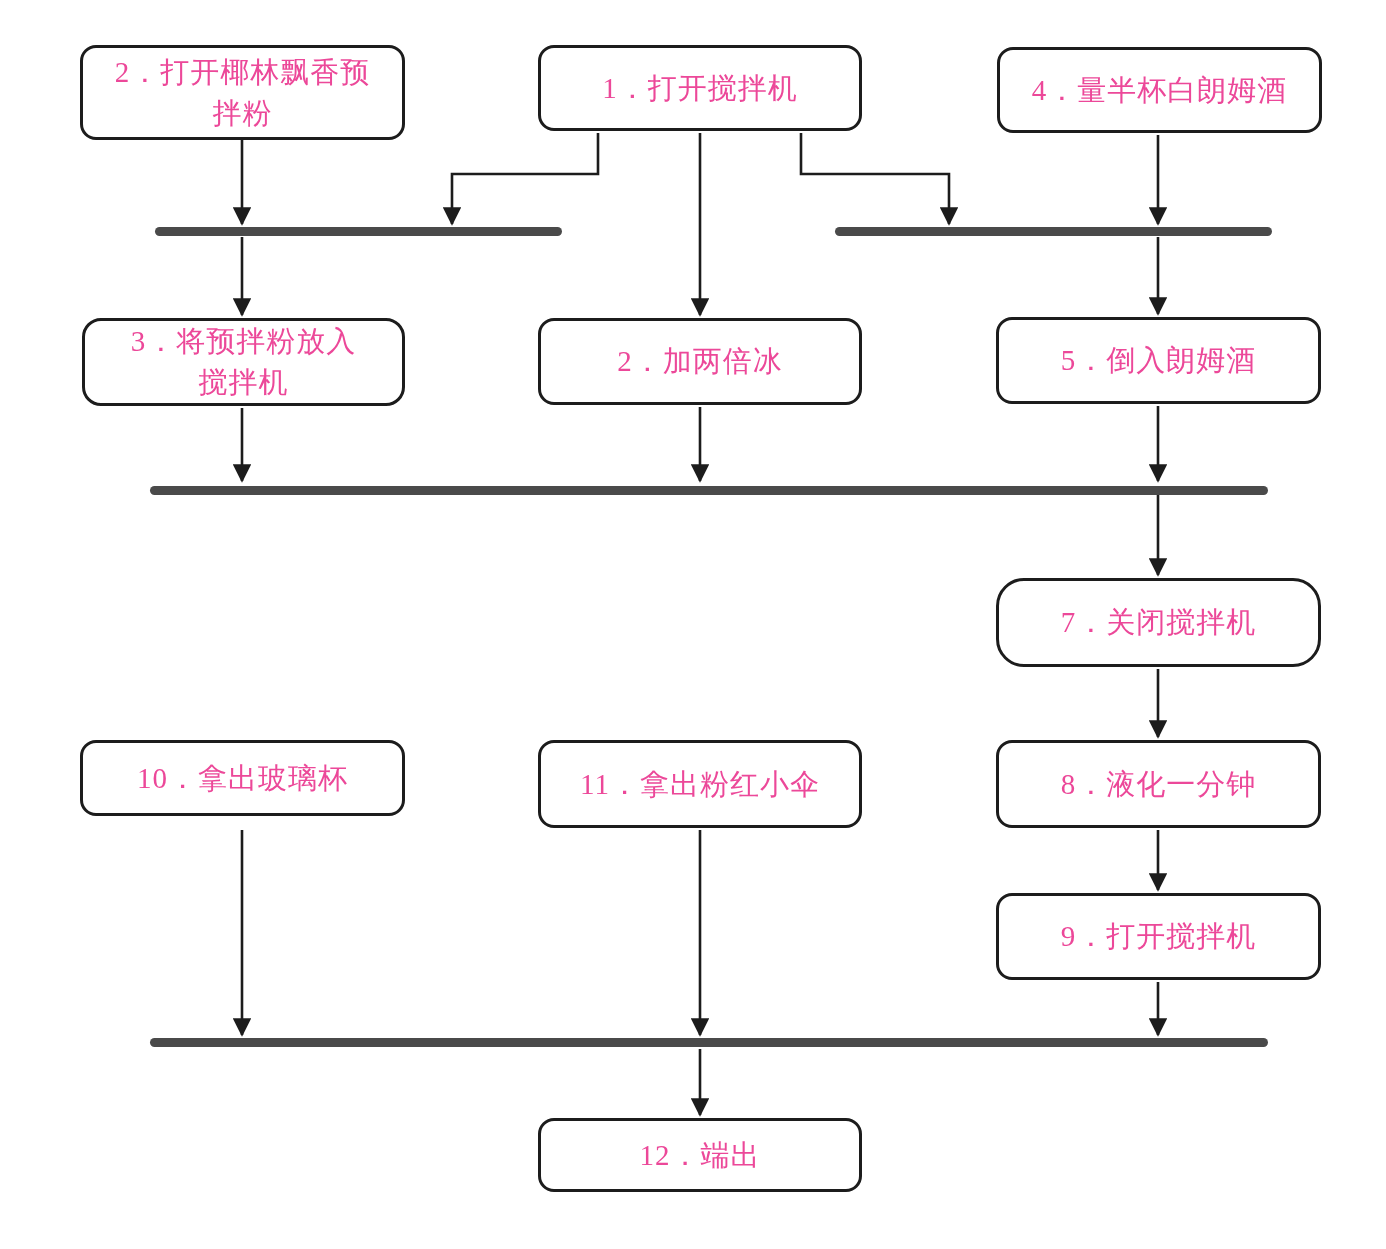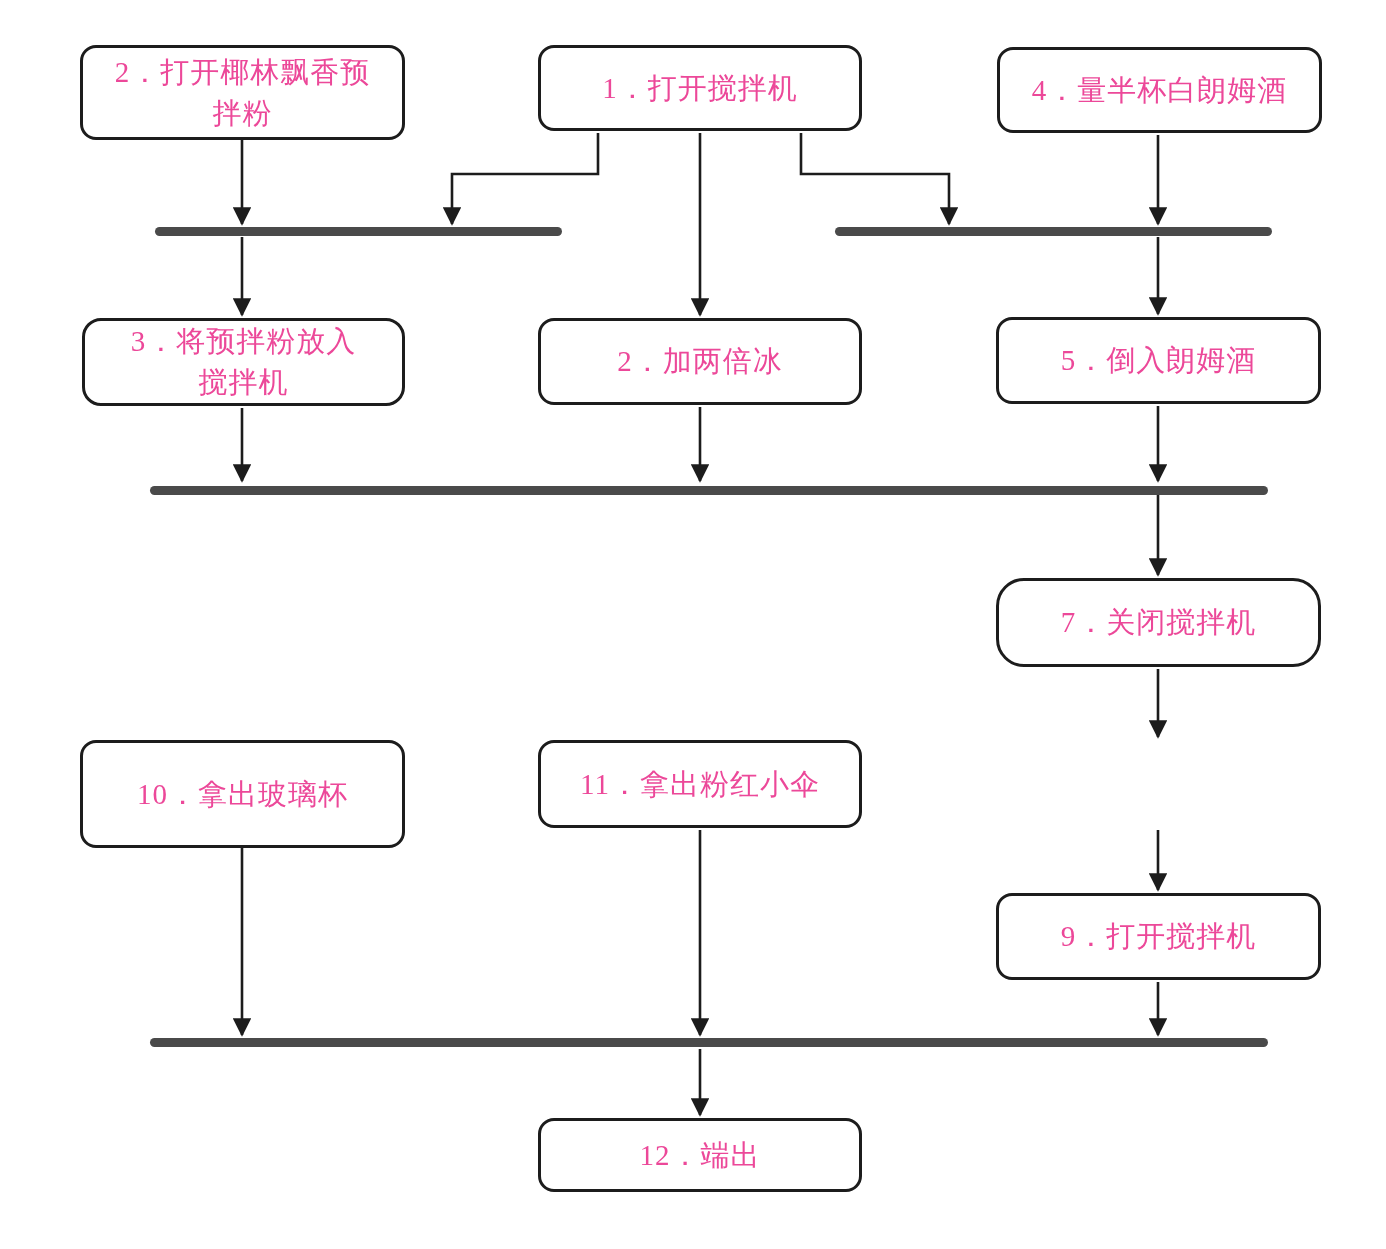--- a/index.html
+++ b/index.html
@@ -95,24 +95,27 @@
   </div>
   <div class="node" style="left:996px; top:317px; width:325px; height:87px;border-radius:16px;">
     <span>5．倒入朗姆酒</span>
   </div>
   <div class="node" style="left:538px; top:318px; width:324px; height:87px;">
     <span>2．加两倍冰</span>
   </div>
   <div class="node" style="left:996px; top:578px; width:325px; height:89px;border-radius:28px;">
     <span>7．关闭搅拌机</span>
   </div>
+  <div class="node" style="left:996px; top:740px; width:325px; height:88px;">
+    <span>8．液化一分钟</span>
+  </div>
   <div class="node" style="left:996px; top:893px; width:325px; height:87px;">
     <span>9．打开搅拌机</span>
   </div>
-  <div class="node" style="left:80px;  top:740px; width:325px; height:108px;">
+  <div class="node" style="left:80px;  top:740px; width:325px; height:76px;">
     <span>10．拿出玻璃杯</span>
   </div>
   <div class="node" style="left:538px; top:740px; width:324px; height:88px;">
     <span>11．拿出粉红小伞</span>
   </div>
   <div class="node" style="left:538px; top:1118px; width:324px; height:74px;align-items:center;">
     <span>12．端出</span>
   </div>
 
 </div>

